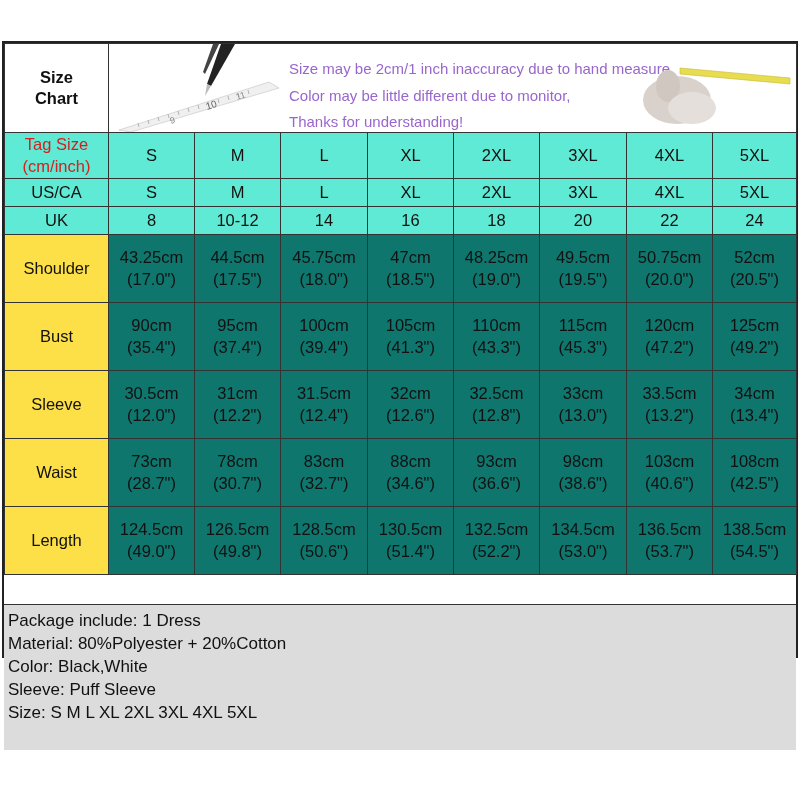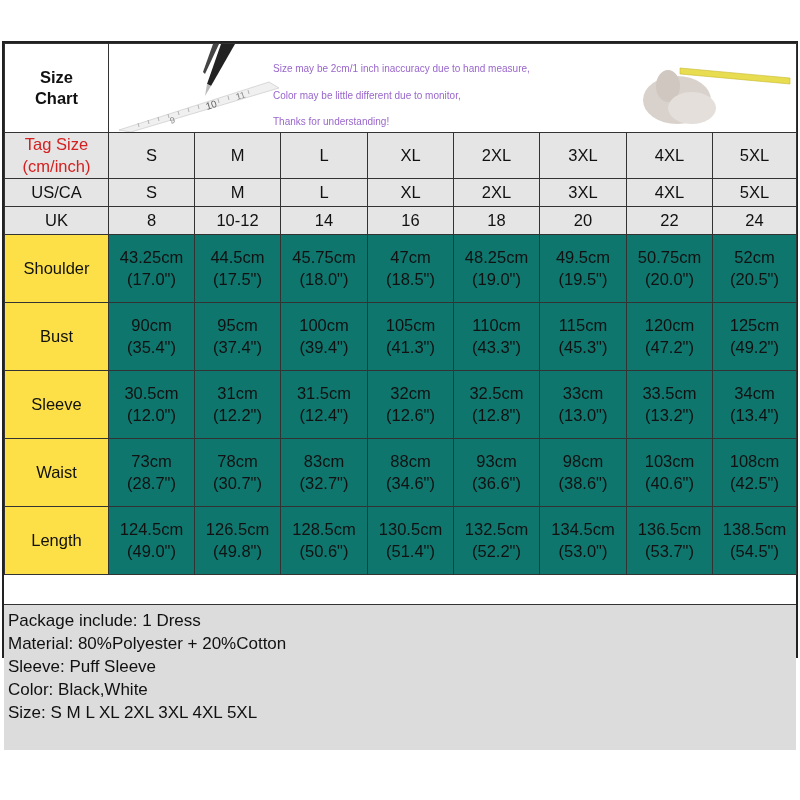--- a/index.html
+++ b/index.html
@@ -3,22 +3,22 @@
 <meta charset="utf-8">
 <style>
   html,body{margin:0;padding:0;background:#ffffff;}
   body{width:800px;height:800px;position:relative;overflow:hidden;font-family:"Liberation Sans",sans-serif;color:#111;}
   .chart{position:absolute;left:2px;top:41px;width:796px;height:617px;border:2px solid #222;box-sizing:border-box;background:#fff;}
   table.grid{position:absolute;left:0;top:0;border-collapse:collapse;table-layout:fixed;width:792px;}
   table.grid td{border:1.5px solid #333;text-align:center;vertical-align:middle;padding:0;font-size:16.5px;line-height:1.3;}
   .hdr-row td{height:88px;}
   .hdr-title{font-weight:bold;font-size:22px;line-height:1.3;background:#fff;}
   .banner{position:relative;background:#fff;overflow:hidden;text-align:left !important;}
-  .banner-notes{position:absolute;left:164px;top:12px;color:#9966cc;font-size:10px;line-height:26.5px;}
-  .gray{background:#e5e5e5;padding-left:36px;}
+  .banner-notes{position:absolute;left:180px;top:12px;color:#9966cc;font-size:15px;line-height:26.5px;}
+  .gray{background:#5eead4;padding-left:36px;}
   .tag-row td{height:45px;}
   .tag-label{color:#d42020;font-size:16px;line-height:1.25;}
   .small-row td{height:27px;}
   .meas-row td{height:67px;background:#0f766e;}
   .meas-row td.lbl{background:#fde047;}
   .info{position:absolute;left:0;top:561px;width:792px;height:146px;background:#dcdcdc;border-top:1.5px solid #333;box-sizing:border-box;padding:4px 4px;font-size:17px;line-height:23px;}
   .info div{white-space:nowrap;}
   .pen{position:absolute;left:0;top:0;}
   .hand{position:absolute;right:4px;top:4px;}
 </style>
@@ -300,17 +300,17 @@
             <div>138.5cm</div>
             <div>(54.5")</div>
           </td>
     </tr>
   </tbody>
     </table>
 
   <div class="info">
     <div>Package include: 1 Dress</div>
     <div>Material: 80%Polyester + 20%Cotton</div>
+    <div>Color: Black,White</div>
     <div>Sleeve: Puff Sleeve</div>
-    <div>Color: Black,White</div>
     <div>Size: S M L XL 2XL 3XL 4XL 5XL</div>
   </div>
 </div>
 
 </body></html>

